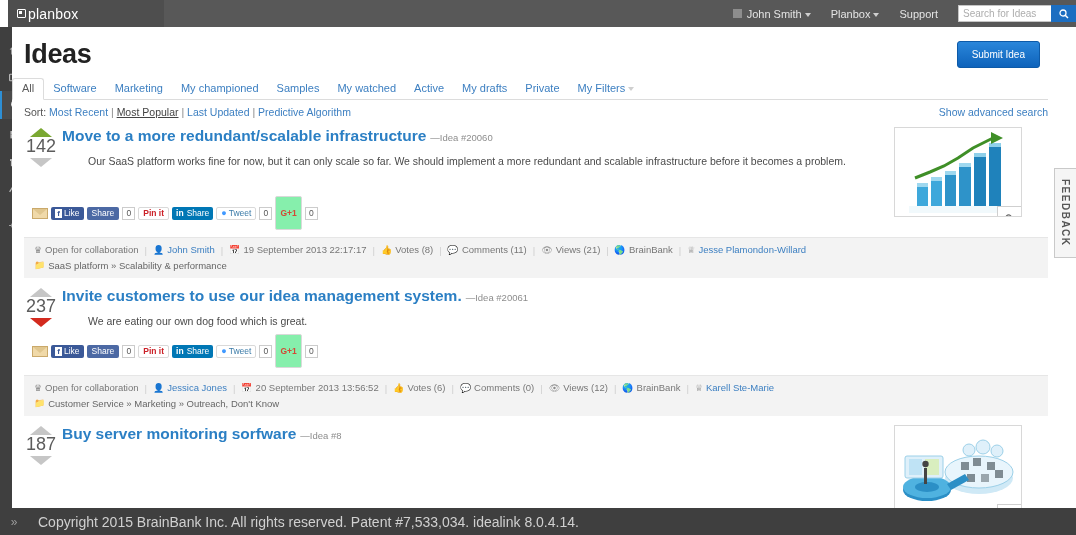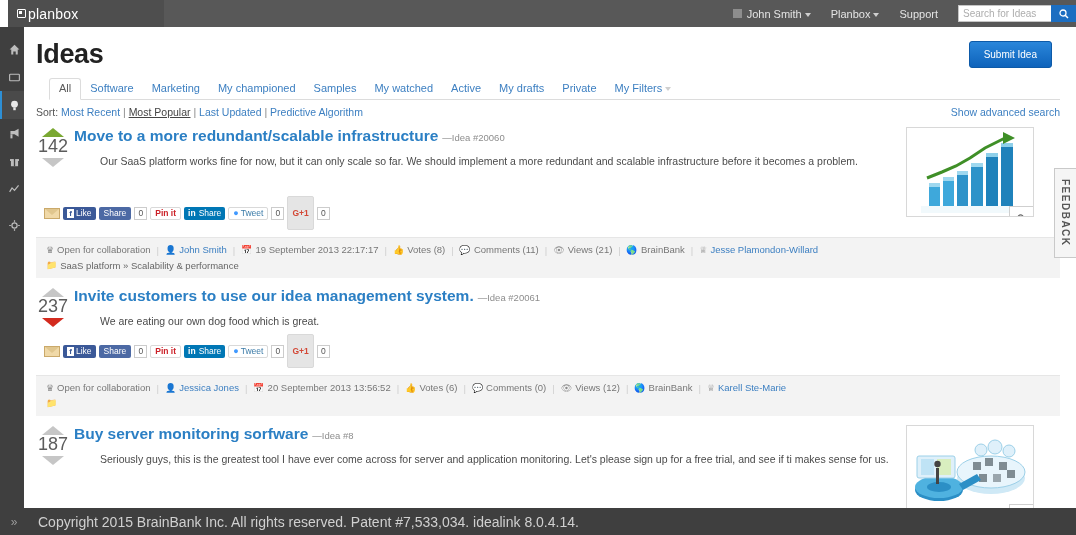--- a/index.html
+++ b/index.html
@@ -44,32 +44,32 @@
   .rail-item svg{ display:block; }
   .rail-item.active{ background:#4a4a4a; }
   .rail-item.active:before{ content:""; position:absolute; left:0; top:0;
     width:2px; height:28px; background:#2d8fd5; }
   .rail-sep{ height:8px; }
   .rail-bottom{ position:absolute; left:0; bottom:0; width:28px; height:26px;
     display:flex; align-items:center; justify-content:center; color:#9a9a9a;
     font-size:12px; cursor:pointer; }
 
   
-  .main{ position:absolute; left:24px; top:27px; width:1048px; height:481px;
+  .main{ position:absolute; left:12px; top:27px; width:1048px; height:481px;
     background:#fff; overflow:hidden; }
 
   .page-head{ padding:14px 20px 0 12px; display:flex; align-items:flex-start;
     justify-content:space-between; }
   .page-title{ font-size:27px; font-weight:bold; color:#222; line-height:1; margin:0;
     letter-spacing:-.3px; }
   .submit-btn{ background:#1673cd; background-image:linear-gradient(#2a86da,#0e63bb);
     color:#fff; font-size:10px; border:1px solid #0d5aa8; border-radius:3px;
     padding:7px 14px; cursor:pointer; font-family:inherit; white-space:nowrap; }
 
-  .tabs{ margin:11px 12px 0 25px; border-bottom:1px solid #dcdcdc; display:flex;
+  .tabs{ margin:11px 12px 0 0; border-bottom:1px solid #dcdcdc; display:flex;
     align-items:flex-end; height:21px; }
   .tab{ font-size:11px; color:#3c7fc1; padding:3px 9px 4px 9px; cursor:pointer;
     text-decoration:none; white-space:nowrap; line-height:13px; }
   .tab.active{ color:#5a5a5a; background:#fff; border:1px solid #dcdcdc;
     border-bottom:1px solid #fff; border-radius:3px 3px 0 0; margin-bottom:-1px; }
 
   .sortbar{ margin:6px 12px 0 12px; display:flex; justify-content:space-between;
     align-items:center; font-size:10.5px; color:#555; }
   .sortbar a{ color:#3c7fc1; text-decoration:none; }
   .sortbar a.sel{ color:#444; text-decoration:underline; }
@@ -119,21 +119,21 @@
     font-size:8.5px; font-weight:bold; height:13px; padding:0 4px;
     display:flex; align-items:center; border-radius:2px; cursor:pointer; }
   .btn-li{ background:#0077b5; color:#fff; font-size:8.5px; height:13px;
     padding:0 4px; display:flex; align-items:center; border-radius:2px;
     cursor:pointer; gap:3px; }
   .btn-li .in{ font-weight:bold; font-size:8.5px; }
   .btn-tw{ background:#fff; border:1px solid #d9d9d9; color:#3b7ba8;
     font-size:8.5px; height:13px; padding:0 4px; display:flex;
     align-items:center; border-radius:2px; cursor:pointer; gap:2px; }
   .btn-tw .bird{ color:#4099ff; font-size:9px; }
-  .btn-gp{ background:#e5e5e5; border:1px solid #d9d9d9; color:#d34836;
+  .btn-gp{ background:#86efac; border:1px solid #d9d9d9; color:#d34836;
     font-size:8.5px; font-weight:bold; height:13px; padding:16px 4px;
     display:flex; align-items:center; border-radius:2px; cursor:pointer; }
 
   
   .thumb{ position:absolute; right:26px; top:9px; width:128px; height:90px;
     background:#fff; border:1px solid #d8d8d8; overflow:hidden; }
   .thumb svg{ display:block; }
   .thumb-zoom{ position:absolute; right:-1px; bottom:-15px; width:25px; height:25px;
     background:#fff; border:1px solid #cfcfcf; display:flex; align-items:center;
     justify-content:center; font-size:10px; color:#666; cursor:pointer; }
@@ -402,31 +402,32 @@
             <span><span class="ic">💬</span><span>Comments (0)</span></span>
             <span class="pipe">|</span>
             <span><span class="ic">👁</span><span>Views (12)</span></span>
             <span class="pipe">|</span>
             <span><span class="ic">🌎</span><span>BrainBank</span></span>
             <span class="pipe">|</span>
             <span><span class="ic">♕</span><a href="#">Karell Ste-Marie</a></span>
           </div>
           <div class="row">
             <span class="ic">📁</span>
+            <span class="cat">Customer Service » Marketing » Outreach, Don't Know</span>
           </div>
         </div>
       </div>
       <div class="idea">
         <div class="idea-inner">
           <div class="vote">
             <div class="arrow-up off"></div>
             <div class="votes-num">187</div>
             <div class="arrow-dn"></div>
           </div>
-          <div class="idea-body"><a href="#" class="idea-title"><span>Buy server monitoring sorfware</span></a><span class="idea-id">—Idea #8</span><div class="idea-desc">Seriously guys, this is the greatest tool I have ever come across for server and application monitoring. Let's please sign up for a free trial, and see if ti makes sense for us.</div></div>
+          <div class="idea-body"><a href="#" class="idea-title"><span>Buy server monitoring sorfware</span></a><span class="idea-id">—Idea #8</span></div>
         </div>
         <div class="thumb">
           <svg width="126" height="88" viewBox="0 0 126 88">
             <rect width="126" height="88" fill="#ffffff"></rect>
             <ellipse cx="84" cy="52" rx="34" ry="16" fill="#cfe9f6"></ellipse>
             <ellipse cx="84" cy="46" rx="34" ry="16" fill="#e8f5fc" stroke="#9cd0e8"></ellipse>
             <rect x="66" y="36" width="8" height="8" fill="#7f8c93"></rect>
             <rect x="78" y="32" width="8" height="8" fill="#7f8c93"></rect>
             <rect x="92" y="36" width="8" height="8" fill="#7f8c93"></rect>
             <rect x="100" y="44" width="8" height="8" fill="#7f8c93"></rect>

